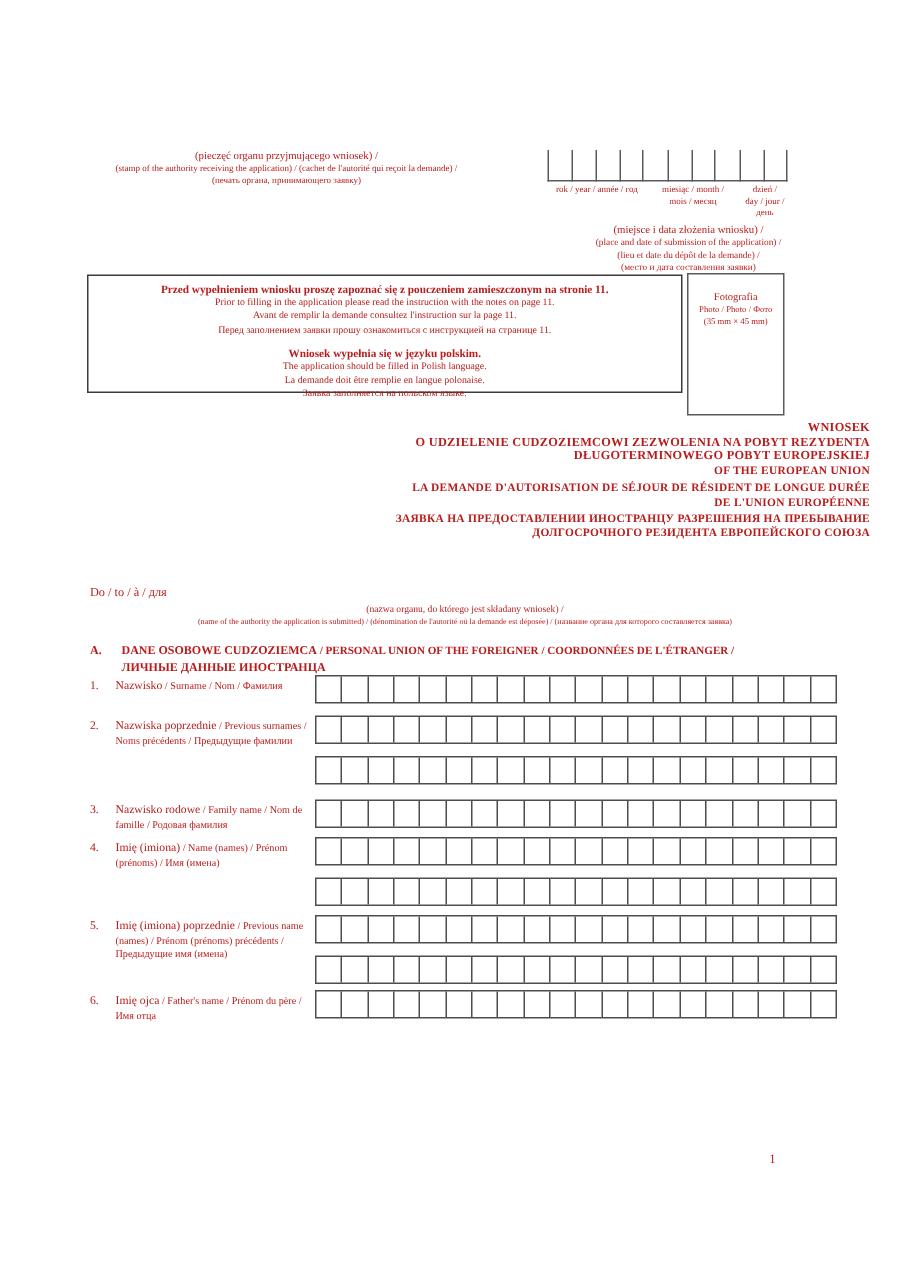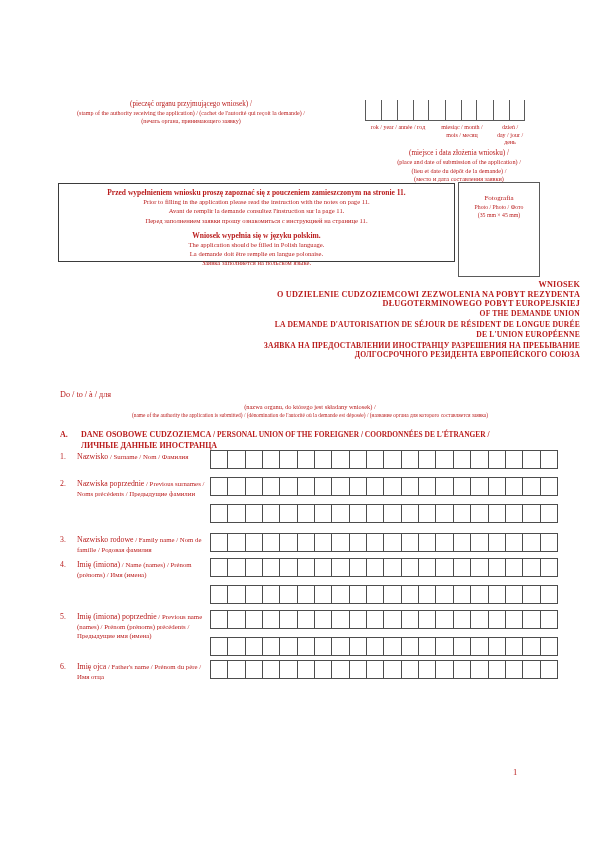--- a/index.html
+++ b/index.html
@@ -37,21 +37,21 @@
   .place-caption .l2, .place-caption .l3, .place-caption .l4 { font-size:6.2px; }
 
   
   .notice-box { left:58px; top:183px; width:397px; height:79px;
     border:1px solid #3b3b3b; padding-top:4px; line-height:9.2px; }
   .notice-box .b  { font-size:7.5px; font-weight:bold; }
   .notice-box .n  { font-size:6.6px; }
   .notice-box .sp { height:6px; }
 
   
-  .photo-box { left:458px; top:182px; width:82px; height:95px;
+  .photo-box { left:458px; top:182px; width:65px; height:95px;
     border:1px solid #5a5a5a; padding-top:11px; line-height:8.6px; }
   .photo-box .p1 { font-size:7px; }
   .photo-box .p2, .photo-box .p3 { font-size:5.8px; }
 
   
   .title-block { left:20px; top:280px; width:560px; font-weight:bold; letter-spacing:.2px;text-align:right; }
   .title-block .t-pl { font-size:8.2px; line-height:9.6px; }
   .title-block .t-sm { font-size:7.6px; line-height:9.4px; }
   .title-block .gap { margin-top:2px; }
 
@@ -144,21 +144,21 @@
   <div class="abs ctr photo-box">
     <div class="p1">Fotografia</div>
     <div class="p2">Photo / Photo / Фото</div>
     <div class="p3">(35 mm × 45 mm)</div>
   </div>
 
   <div class="abs ctr title-block">
     <div class="t-pl">WNIOSEK</div>
     <div class="t-pl">O UDZIELENIE CUDZOZIEMCOWI ZEZWOLENIA NA POBYT REZYDENTA</div>
     <div class="t-pl">DŁUGOTERMINOWEGO POBYT EUROPEJSKIEJ</div>
-    <div class="t-sm">OF THE DEMANDE UNION</div>
+    <div class="t-sm">OF THE EUROPEAN UNION</div>
     <div class="t-sm gap">LA DEMANDE D'AUTORISATION DE SÉJOUR DE RÉSIDENT DE LONGUE DURÉE</div>
     <div class="t-sm">DE L'UNION EUROPÉENNE</div>
     <div class="t-sm gap">ЗАЯВКА НА ПРЕДОСТАВЛЕНИИ ИНОСТРАНЦУ РАЗРЕШЕНИЯ НА ПРЕБЫВАНИЕ</div>
     <div class="t-sm">ДОЛГОСРОЧНОГО РЕЗИДЕНТА ЕВРОПЕЙСКОГО СОЮЗА</div>
   </div>
 
   <div class="abs addr-label">Do / to / à / для</div>
   <div class="abs ctr addr-cap1">(nazwa organu, do którego jest składany wniosek) /</div>
   <div class="abs ctr addr-cap2">(name of the authority the application is submitted) / (dénomination de l'autorité où la demande est déposée) / (название органа для которого составляется заявка)</div>
 

